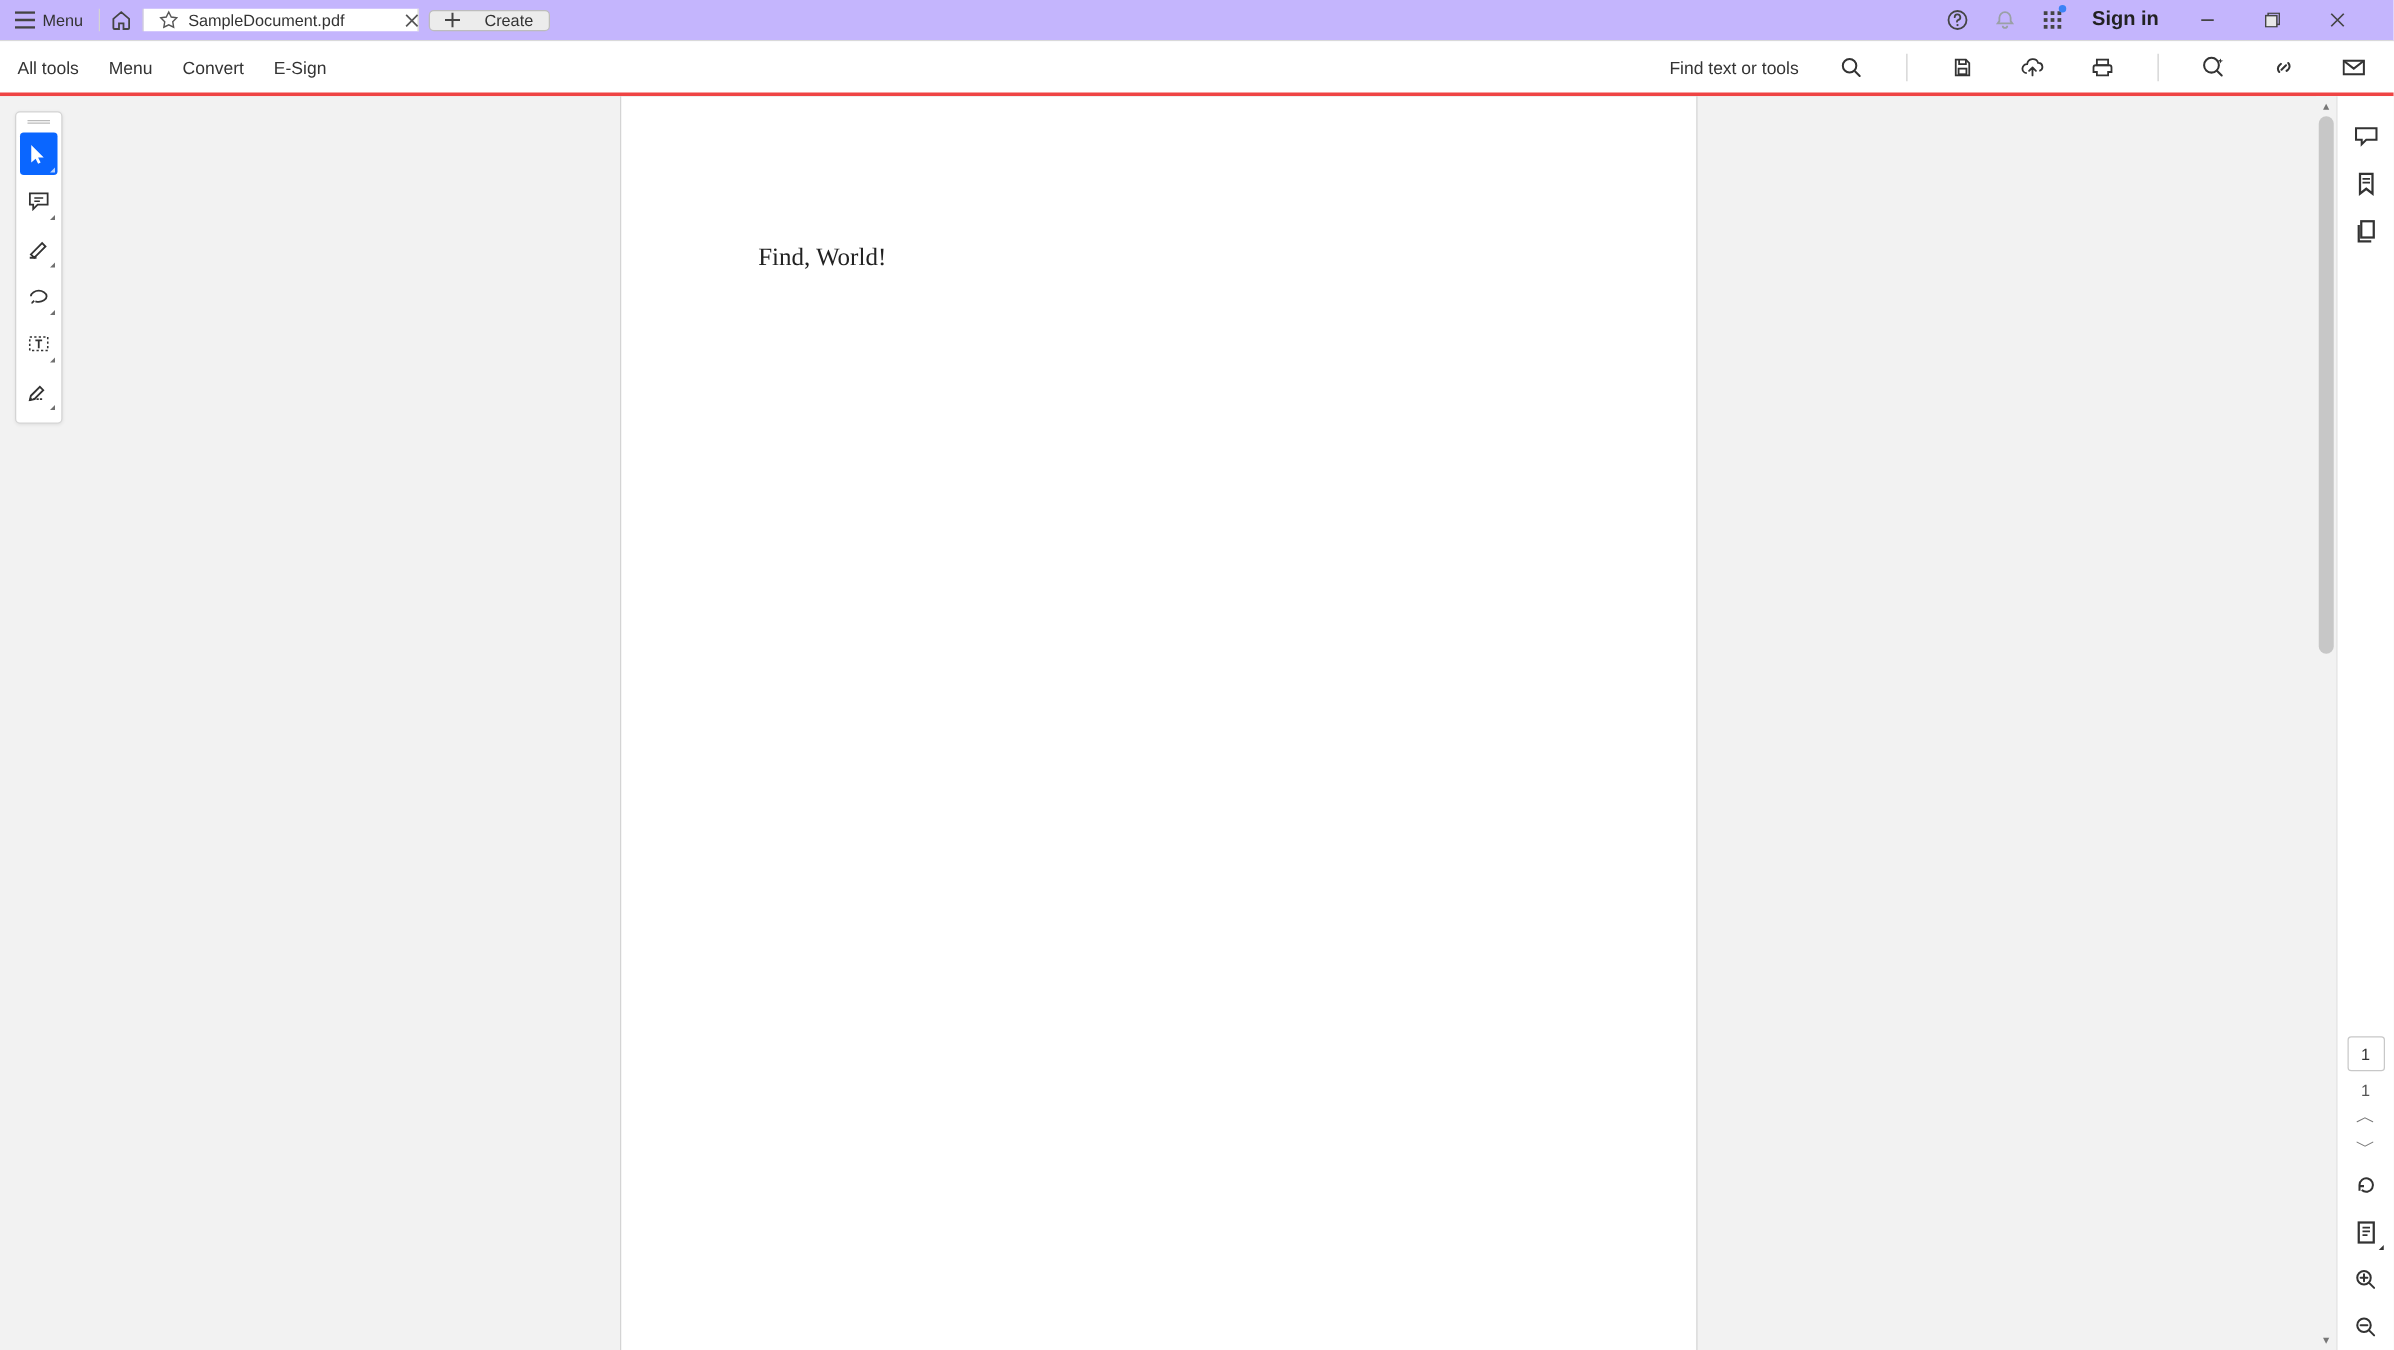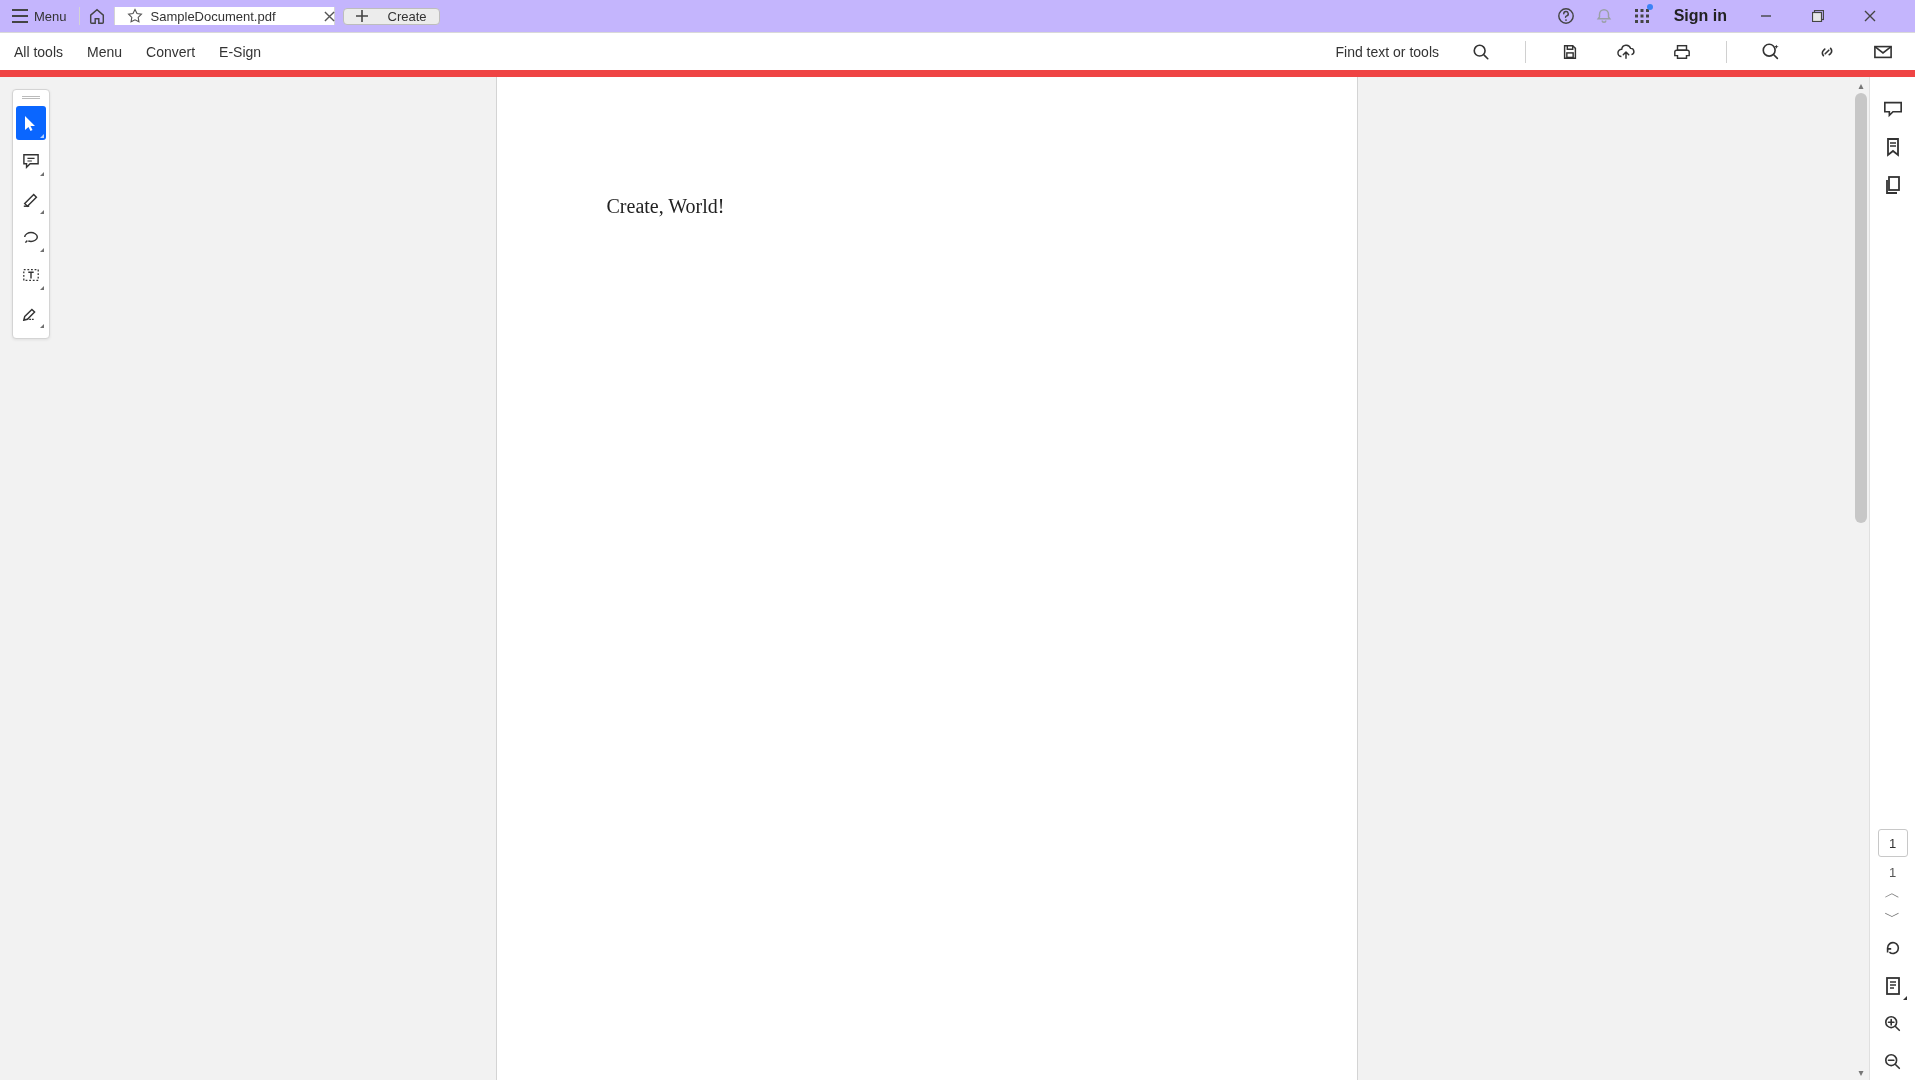--- a/index.html
+++ b/index.html
@@ -15,21 +15,21 @@
 .create-btn { display:flex; align-items:center; gap:20px; margin:5px 0 5px 8px; padding:0 12px; font-size:13px; color:#333; border:1px solid #bdbdbd; border-radius:4px; background:#ececec; cursor:pointer; }
 .title-spacer { flex:1; }
 .title-right { display:flex; align-items:center; gap:6px; padding-right:22px; }
 .title-icon { width:32px; height:32px; display:flex; align-items:center; justify-content:center; color:#444; cursor:pointer; border-radius:3px; }
 .signin { font-weight:600; font-size:16px; color:#222; padding:0 10px; display:flex; align-items:center; cursor:pointer; }
 .win-ctrl { width:46px; height:32px; display:flex; align-items:center; justify-content:center; cursor:pointer; }
 .notif-dot { position:relative; }
 .notif-dot::after { content:""; position:absolute; top:4px; right:5px; width:6px; height:6px; border-radius:50%; background:#3b82f6; }
 
 
-.toolbar { height:44px; border-bottom:7px solid #ef4444; display:flex; align-items:center; padding:0 14px; background:#fff; }
+.toolbar { height:44px; border-bottom:3px solid #ef4444; display:flex; align-items:center; padding:0 14px; background:#fff; }
 .tool-tabs { display:flex; gap:24px; }
 .tool-tab { font-size:14px; color:#333; cursor:pointer; padding:4px 0; }
 .tool-right { margin-left:auto; display:flex; align-items:center; gap:20px; }
 .find-label { font-size:14px; color:#333; margin-right:4px; }
 .icon-btn { width:36px; height:36px; display:flex; align-items:center; justify-content:center; cursor:pointer; border-radius:4px; color:#333; }
 .vr { width:1px; height:22px; background:#d0d0d0; margin:0 6px; }
 
 
 .workarea { position:relative; height:calc(1080px - 33px - 44px); display:flex; background:#f2f2f2; }
 
@@ -295,21 +295,21 @@
             <path d="M3 12l8-8 3 3-8 8-4 1 1-4z" fill="none" stroke="#333" stroke-width="1.6"></path>
             <path d="M2 15h12" stroke="#333" stroke-width="1.4" stroke-dasharray="2 1"></path>
           </svg>
         </span>
       <span class="corner"></span>
     </div>
   </div>
 
   <div class="canvas-wrap">
     <div class="page">
-      <div class="page-text">Create, World!</div>
+      <div class="page-text">Find, World!</div>
     </div>
   </div>
 
   <div class="vscroll">
     <div class="arrow">
         <span>▴</span>
       </div>
     <div class="track">
         <div class="thumb"></div>
       </div>

